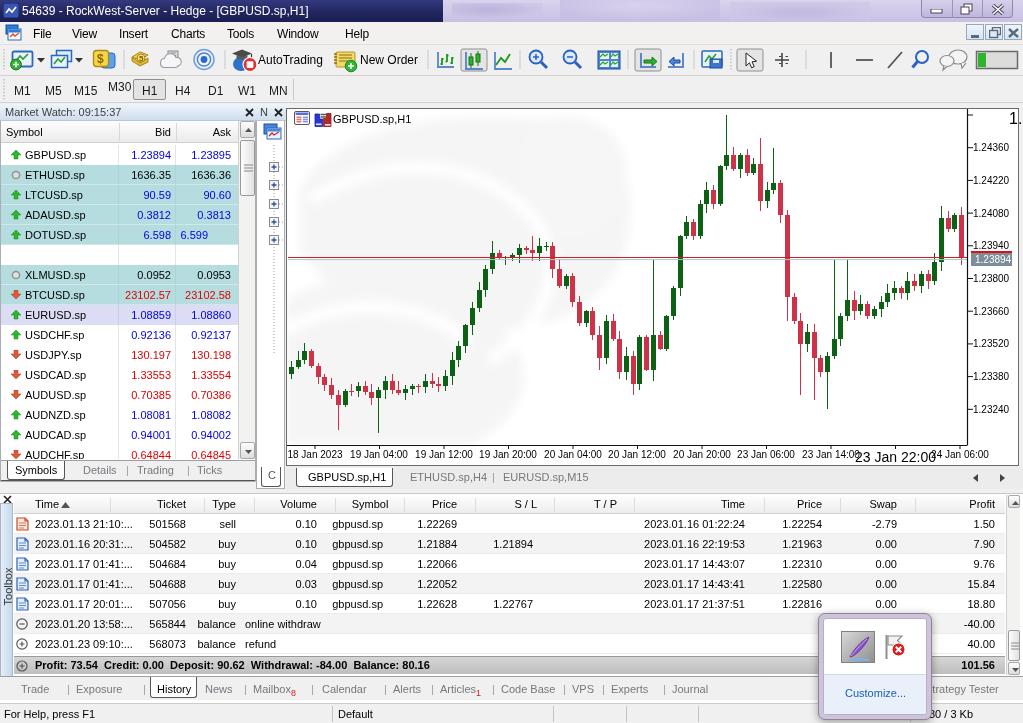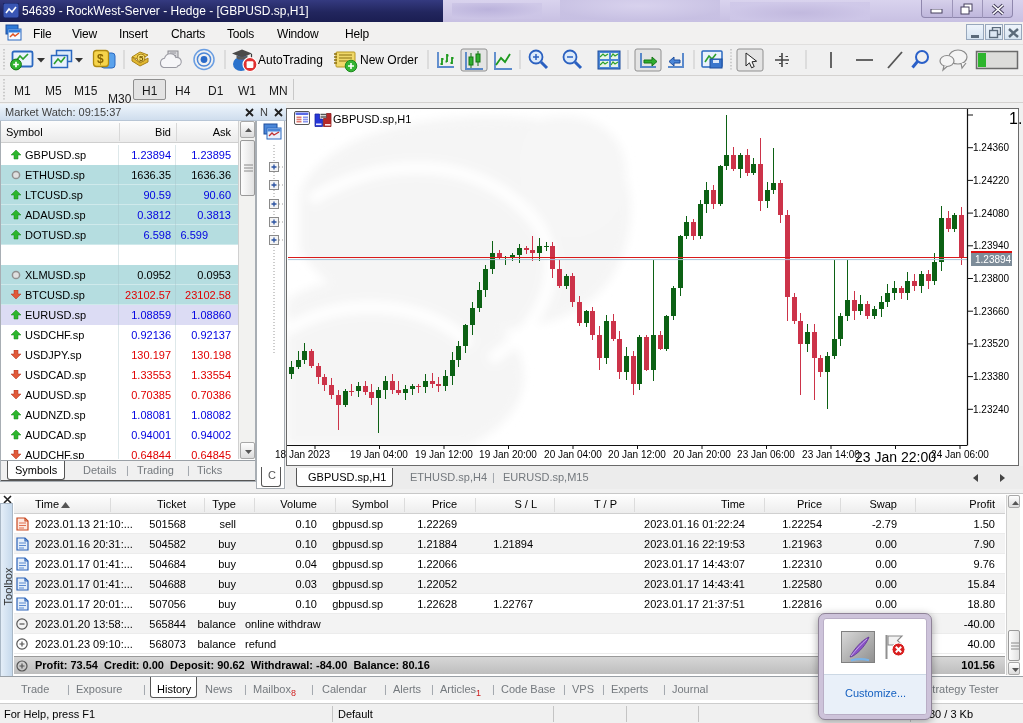--- a/index.html
+++ b/index.html
@@ -217,21 +217,21 @@
 
 <div class="abs" style="left:0;top:76px;width:1023px;height:27px;background:#f0f0f0;border-bottom:1px solid #d4d2d0">
   <svg class="abs" style="left:2px;top:2px" width="4" height="23">
       <path d="M2 1 v22" stroke="#b8b8b8" stroke-width="1.4" stroke-dasharray="1.4 1.8"></path>
     </svg>
   <div class="abs" style="left:133px;top:3px;width:33px;height:21px;background:#e3e3e3;border:1px solid #8f8f8f;border-radius:2px"></div>
   <div class="abs" style="left:0;top:0;width:300px;height:27px;font-size:12px;color:#1a1a1a">
     <span class="abs" style="left:14px;top:8px">M1</span>
       <span class="abs" style="left:45px;top:8px">M5</span>
       <span class="abs" style="left:74px;top:8px">M15</span>
-      <span class="abs" style="left:108px;top:16px">M30</span>
+      <span class="abs" style="left:108px;top:4px">M30</span>
       <span class="abs" style="left:142px;top:8px">H1</span>
       <span class="abs" style="left:175px;top:8px">H4</span>
       <span class="abs" style="left:208px;top:8px">D1</span>
       <span class="abs" style="left:238px;top:8px">W1</span>
       <span class="abs" style="left:269px;top:8px">MN</span>
   </div>
   <div class="abs" style="left:293px;top:3px;width:1px;height:21px;background:#c8c8c8"></div>
 </div>
 
 <div class="abs" id="mw" style="left:0;top:104px;width:256px;height:378px">
@@ -730,21 +730,21 @@
 <div class="abs" style="left:687px;top:38px;font-size:10px">1.24360</div>
 <div class="abs" style="left:687px;top:71px;font-size:10px">1.24220</div>
 <div class="abs" style="left:687px;top:104px;font-size:10px">1.24080</div>
 <div class="abs" style="left:687px;top:136px;font-size:10px">1.23940</div>
 <div class="abs" style="left:687px;top:169px;font-size:10px">1.23800</div>
 <div class="abs" style="left:687px;top:202px;font-size:10px">1.23660</div>
 <div class="abs" style="left:687px;top:234px;font-size:10px">1.23520</div>
 <div class="abs" style="left:687px;top:267px;font-size:10px">1.23380</div>
 <div class="abs" style="left:687px;top:300px;font-size:10px">1.23240</div>
 
-<div class="abs" style="left:-11px;top:345px;width:80px;text-align:left;font-size:10px;white-space:nowrap">18 Jan 2023</div>
+<div class="abs" style="left:-11px;top:345px;width:80px;text-align:center;font-size:10px;white-space:nowrap">18 Jan 2023</div>
 <div class="abs" style="left:53px;top:345px;width:80px;text-align:center;font-size:10px;white-space:nowrap">19 Jan 04:00</div>
 <div class="abs" style="left:118px;top:345px;width:80px;text-align:center;font-size:10px;white-space:nowrap">19 Jan 12:00</div>
 <div class="abs" style="left:182px;top:345px;width:80px;text-align:center;font-size:10px;white-space:nowrap">19 Jan 20:00</div>
 <div class="abs" style="left:247px;top:345px;width:80px;text-align:center;font-size:10px;white-space:nowrap">20 Jan 04:00</div>
 <div class="abs" style="left:311px;top:345px;width:80px;text-align:center;font-size:10px;white-space:nowrap">20 Jan 12:00</div>
 <div class="abs" style="left:376px;top:345px;width:80px;text-align:center;font-size:10px;white-space:nowrap">20 Jan 20:00</div>
 <div class="abs" style="left:440px;top:345px;width:80px;text-align:center;font-size:10px;white-space:nowrap">23 Jan 06:00</div>
 <div class="abs" style="left:505px;top:345px;width:80px;text-align:center;font-size:10px;white-space:nowrap">23 Jan 14:00</div>
 <div class="abs" style="left:569px;top:345px;width:80px;text-align:center;font-size:14px;white-space:nowrap">23 Jan 22:00</div>
 <div class="abs" style="left:634px;top:345px;width:80px;text-align:center;font-size:10px;white-space:nowrap">24 Jan 06:00</div>

